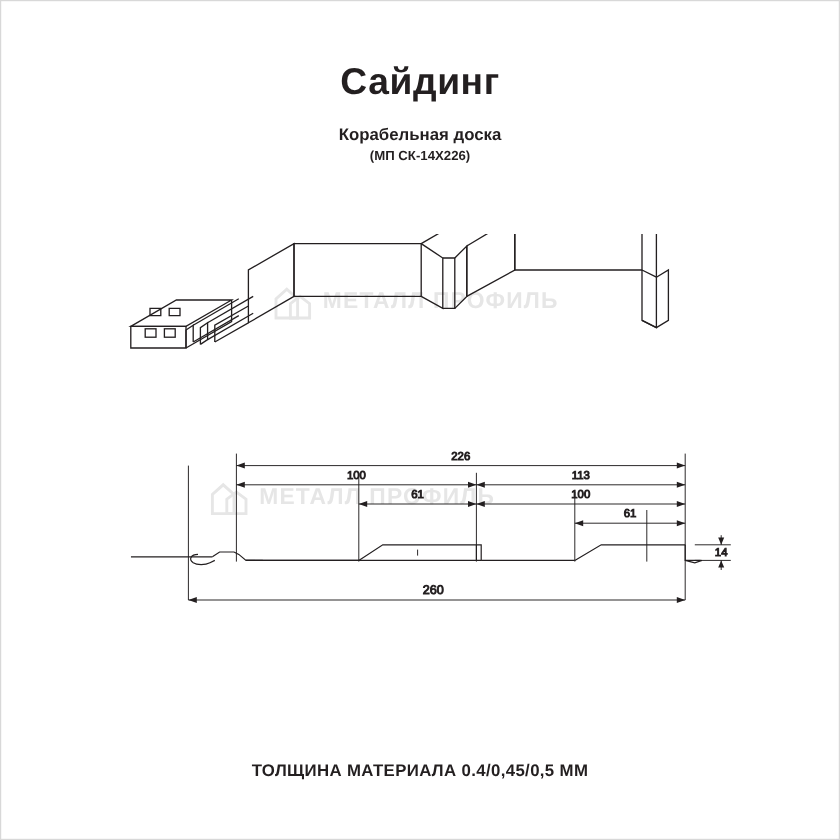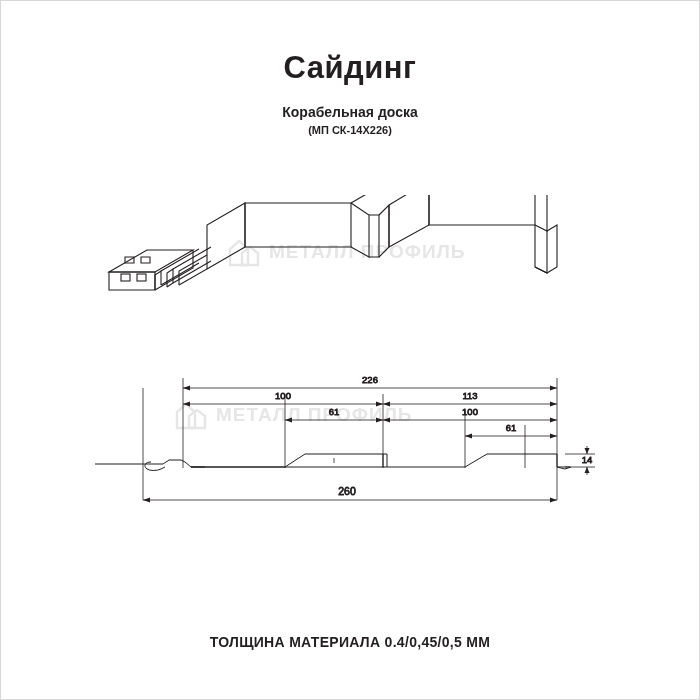--- a/index.html
+++ b/index.html
@@ -83,21 +83,21 @@
   .wm2 { left: 175px; top: 400px; }
 
   
   .iso-drawing {
     position: absolute;
     left: 95px;
     top: 195px;
   }
   .section-drawing {
     position: absolute;
-    left: 95px;
+    left: 109px;
     top: 350px;
   }
 
   
   .footer {
     position: absolute;
     left: 0;
     top: 634px;
     width: 700px;
     text-align: center;

